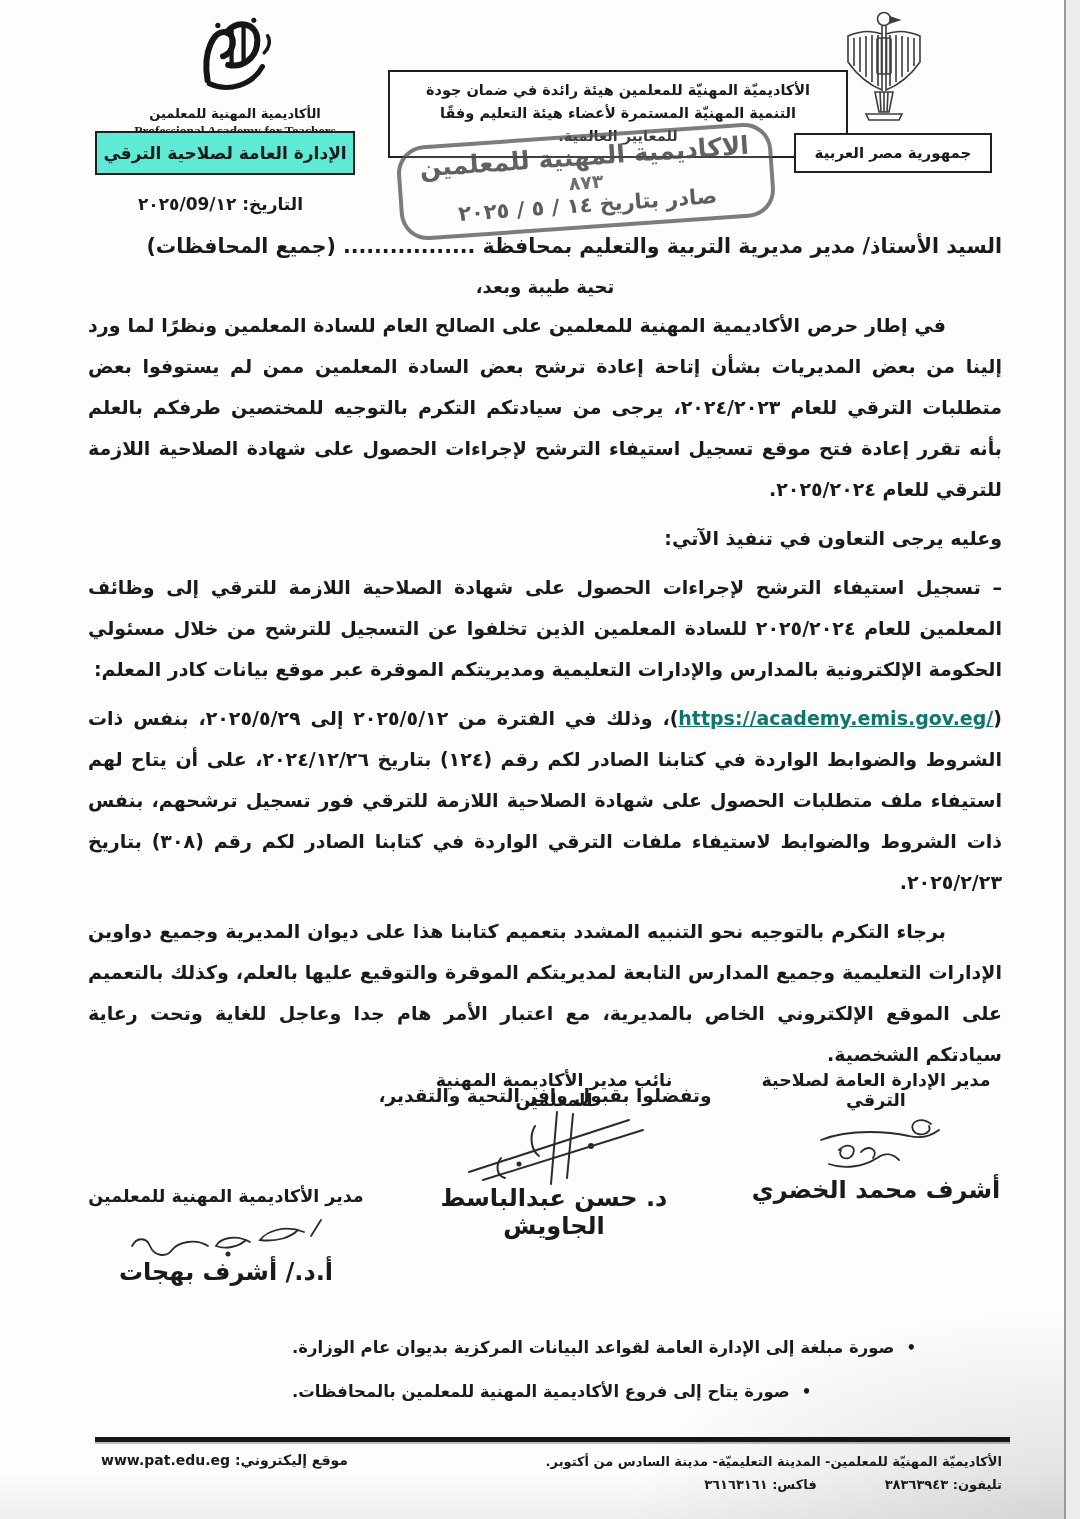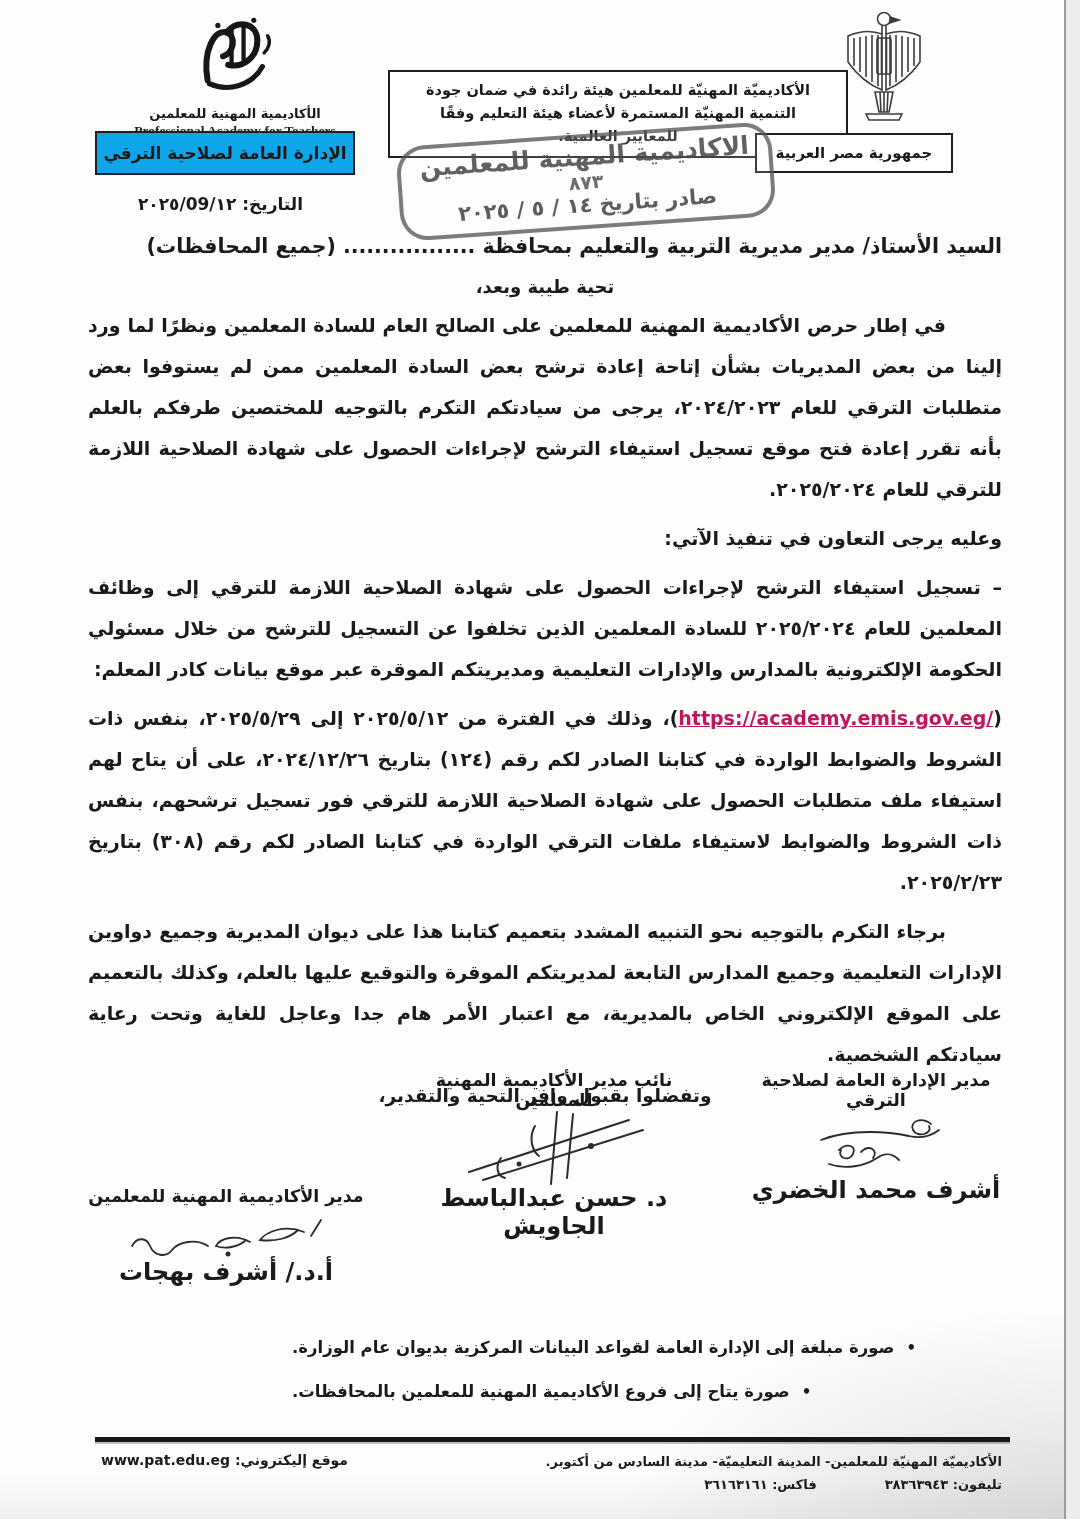--- a/index.html
+++ b/index.html
@@ -15,43 +15,43 @@
     background:radial-gradient(ellipse at 100% 100%,rgba(150,150,148,.32),rgba(150,150,148,0) 68%);}
   .scan-bottom{position:absolute;left:0;right:16px;bottom:0;height:46px;
     background:linear-gradient(rgba(200,200,198,0),rgba(188,188,186,.22));}
 
   
   .logo{position:absolute;top:12px;left:116px;width:238px;text-align:center;}
   .logo svg{display:block;margin:0 auto;}
   .logo-arabic{font-size:13px;font-weight:bold;direction:rtl;letter-spacing:1px;margin-top:2px;}
   .logo-english{font-family:"Liberation Serif",serif;font-size:13.5px;font-weight:bold;color:#222;margin-top:2px;}
   .dept-box{position:absolute;top:131px;left:95px;width:256px;height:40px;border:2px solid #1f1f1f;
-    display:flex;align-items:center;justify-content:center;font-size:17px;font-weight:bold;direction:rtl;background:#0ea5e9;}
+    display:flex;align-items:center;justify-content:center;font-size:17px;font-weight:bold;direction:rtl;background:#5eead4;}
   .date-line{position:absolute;top:194px;left:85px;width:218px;direction:rtl;font-size:17px;font-weight:bold;}
   .mission-box{position:absolute;top:70px;left:388px;width:400px;border:2px solid #1f1f1f;background:#fff;
     padding:7px 28px;direction:rtl;text-align:center;font-size:14.5px;font-weight:bold;line-height:1.6;}
-  .republic-box{position:absolute;top:133px;left:755px;width:194px;height:36px;border:2px solid #1f1f1f;
+  .republic-box{position:absolute;top:133px;left:794px;width:194px;height:36px;border:2px solid #1f1f1f;
     display:flex;align-items:center;justify-content:center;font-size:15px;font-weight:bold;direction:rtl;background:#fff;}
   .eagle{position:absolute;top:8px;left:838px;}
 
   .stamp{position:absolute;top:134px;left:398px;width:340px;padding:4px 14px 8px;
     border:4px solid rgba(80,80,80,.75);border-radius:28px;transform:rotate(-4deg);
     direction:rtl;text-align:center;color:#4c4c4c;background:rgba(255,255,255,.15);}
   .stamp-line1{font-size:25px;font-weight:bold;opacity:.88;}
   .stamp-number{font-size:19px;font-weight:bold;opacity:.8;}
   .stamp-line2{font-size:21px;font-weight:bold;opacity:.9;}
 
   
   .body-block{position:absolute;top:234px;right:78px;left:88px;direction:rtl;}
   .addressee{font-size:20.5px;font-weight:bold;}
   .greeting{text-align:center;font-size:18px;font-weight:bold;margin-top:18px;}
   .para{font-size:19px;font-weight:bold;line-height:41px;text-align:justify;margin:8px 0 0;}
   .indent{text-indent:56px;}
   .ltr-run{direction:ltr;unicode-bidi:isolate;}
-  .doc-link{text-decoration:underline;color:#be185d;}
+  .doc-link{text-decoration:underline;color:#0f766e;}
   .closing{text-align:center;font-size:18.5px;font-weight:bold;margin-top:10px;}
 
   
   .sig{position:absolute;text-align:center;direction:rtl;font-weight:bold;}
   .sig-title{font-size:17.5px;}
   .sig-name{font-size:24px;}
   .sig svg{display:block;margin:-4px auto -6px;}
   .sig-right{top:1070px;right:78px;width:252px;}
   .sig-mid{top:1070px;right:368px;width:316px;}
   .sig-left{top:1186px;left:76px;width:300px;}

